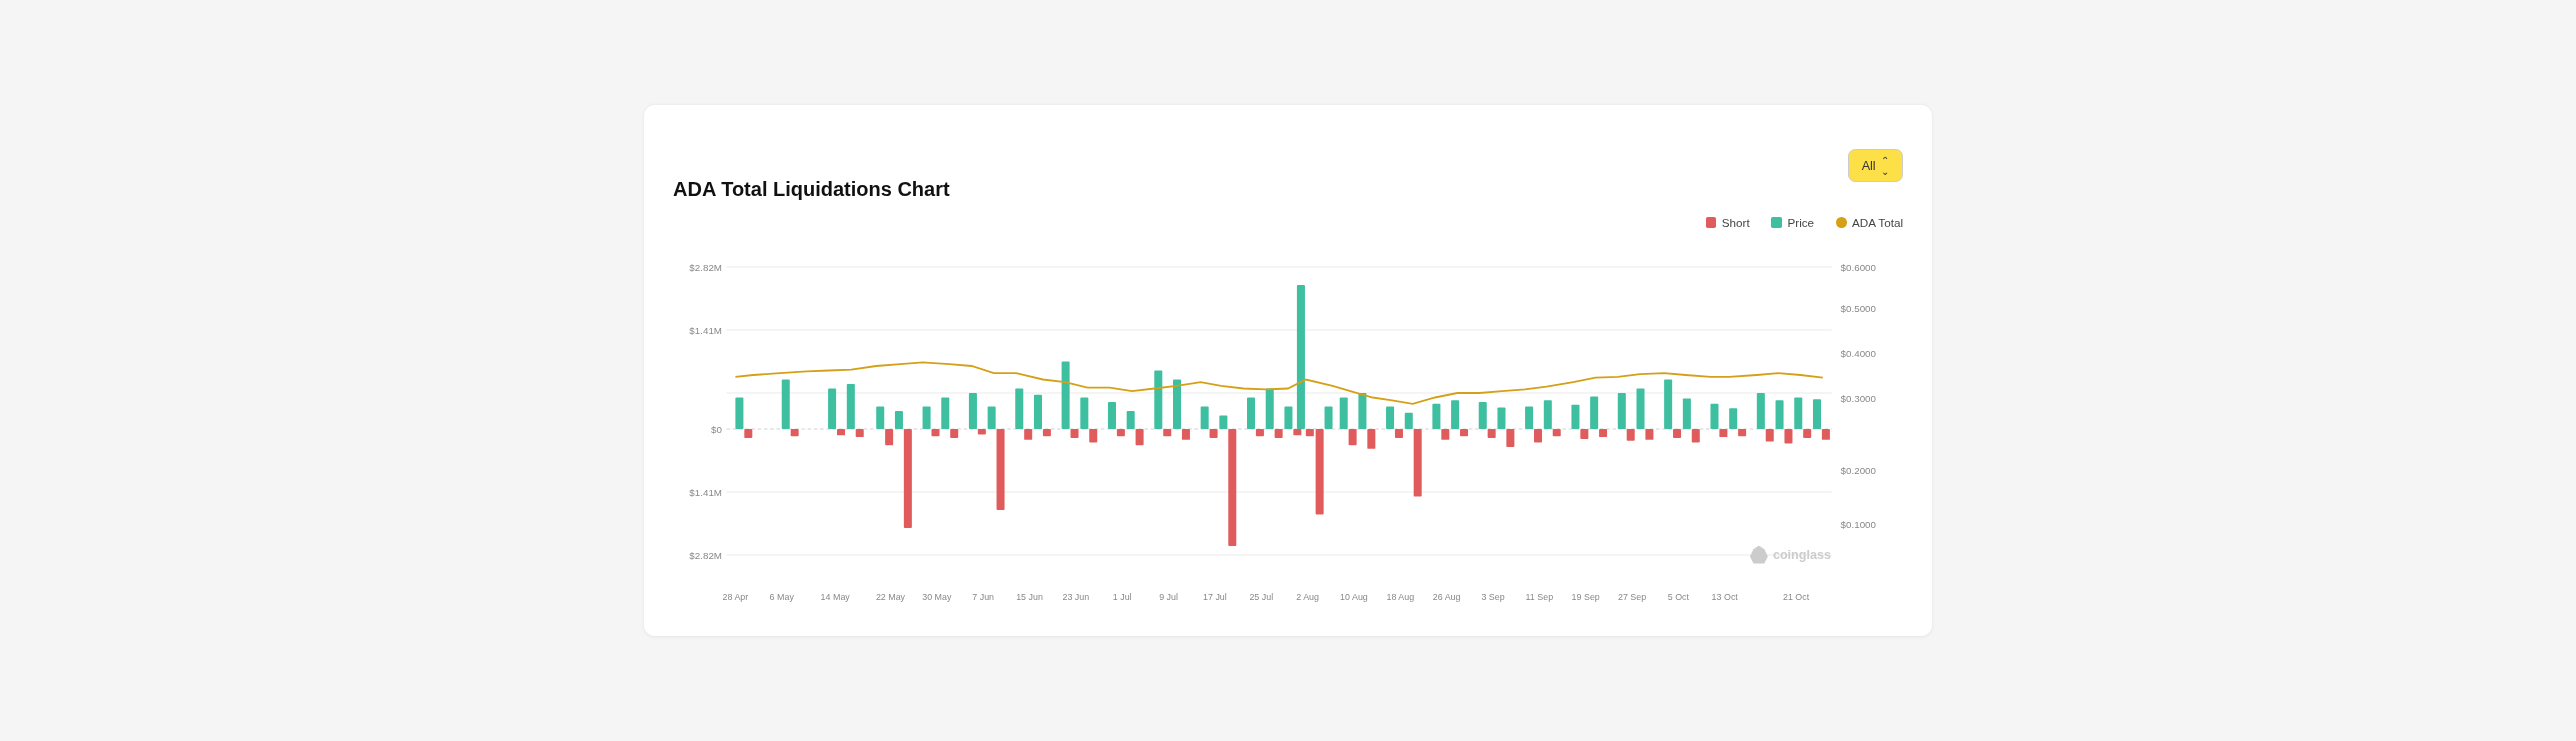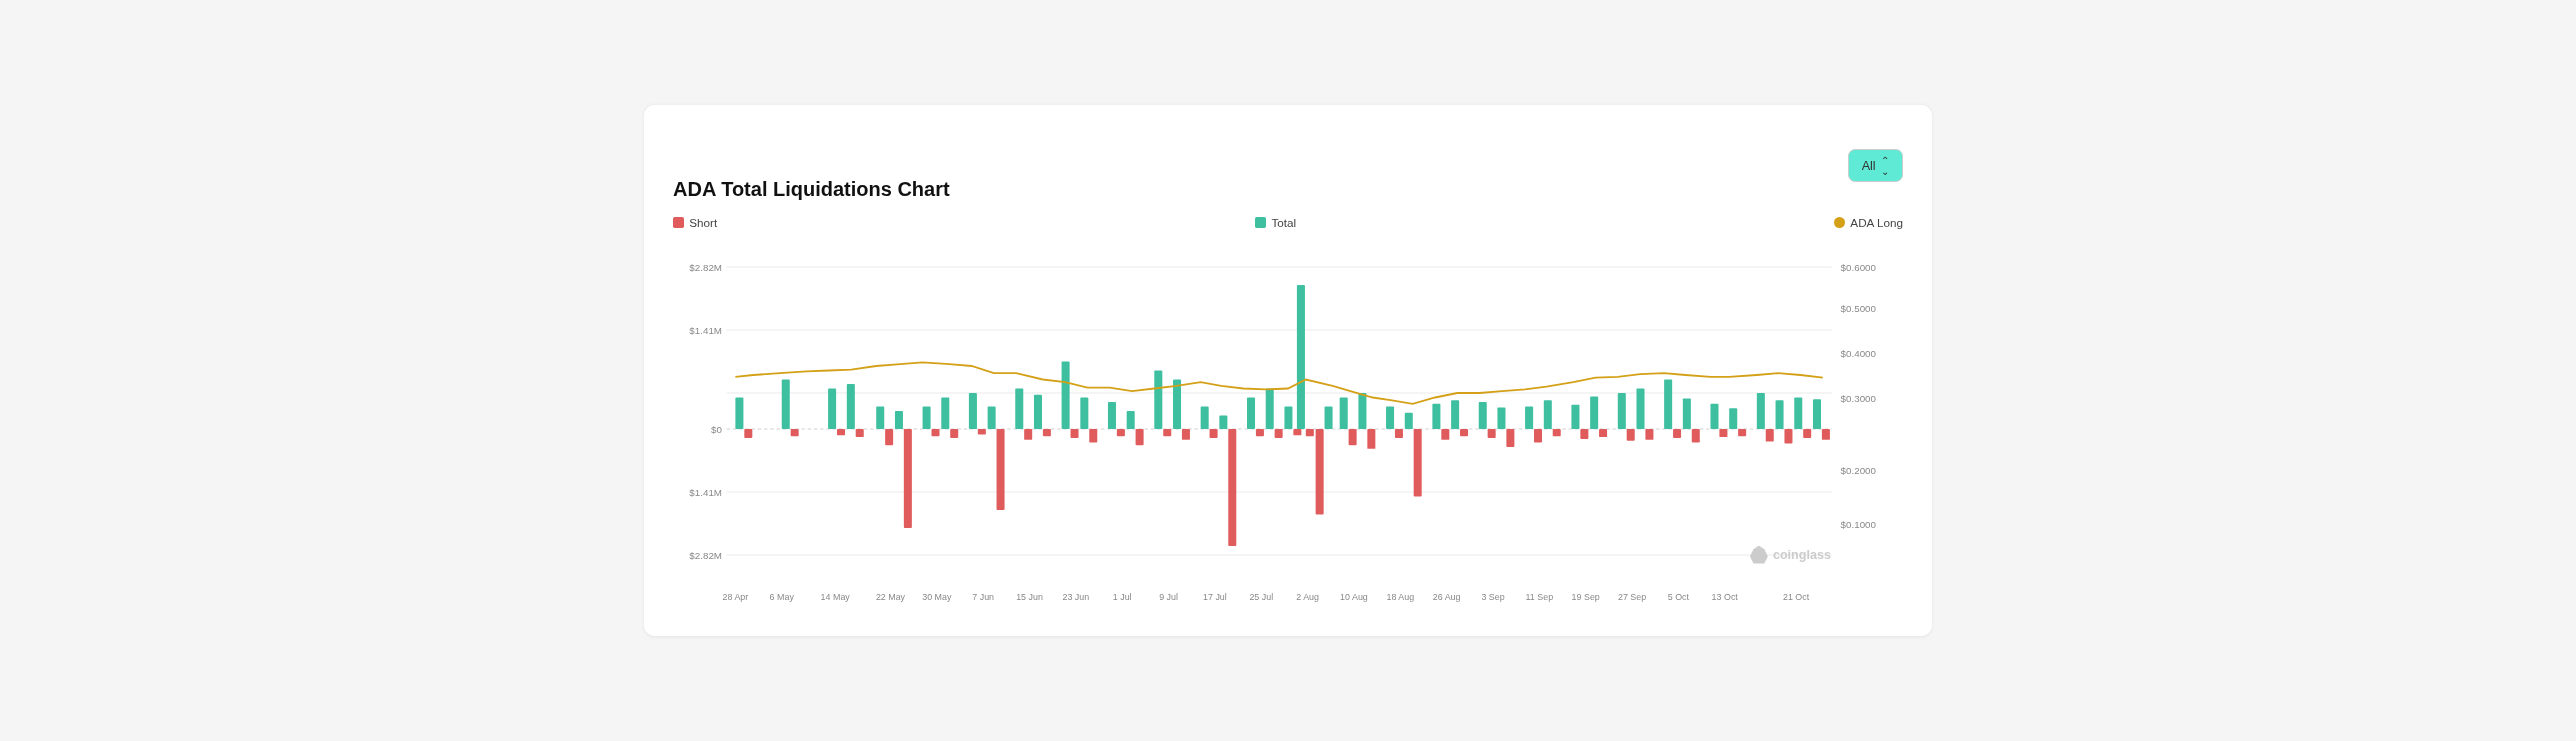--- a/index.html
+++ b/index.html
@@ -32,29 +32,29 @@
       font-weight: 700;
       color: #111;
       margin-top: 48px;
     }
     .time-selector {
       border: 0.9px solid #ccc;
       border-radius: 7.2px;
       padding: 4.5px 12.6px;
       font-size: 12.6px;
       color: #333;
-      background: #5eead4;
+      background: #fde047;
       cursor: pointer;
       display: flex;
       align-items: center;
       gap: 5.4px;
     }
     .legend {
       display: flex;
-      justify-content: space-between;
+      justify-content: flex-end;
       gap: 21.6px;
       margin-bottom: 10.8px;
       font-size: 11.7px;
       color: #444;
     }
     .legend-item {
       display: flex;
       align-items: center;
       gap: 5.4px;
     }
@@ -103,25 +103,25 @@
     </button>
   </div>
 
   <div class="legend">
     <div class="legend-item">
       <div class="legend-dot" style="background:#e05c5c;"></div>
       <span>Short</span>
     </div>
     <div class="legend-item">
       <div class="legend-dot" style="background:#3dbfa0;"></div>
-      <span>Total</span>
+      <span>Price</span>
     </div>
     <div class="legend-item">
       <div class="legend-dot" style="background:#d4a017; border-radius:50%;"></div>
-      <span>ADA Long</span>
+      <span>ADA Total</span>
     </div>
   </div>
 
   <div class="chart-area">
     <svg class="chart-svg" viewBox="0 0 1380 420" preserveAspectRatio="none">
 
       <line x1="60" y1="30" x2="1300" y2="30" stroke="#e8e8e8" stroke-width="1"></line>
       <line x1="60" y1="100" x2="1300" y2="100" stroke="#e8e8e8" stroke-width="1"></line>
       <line x1="60" y1="170" x2="1300" y2="170" stroke="#e8e8e8" stroke-width="1"></line>
       <line x1="60" y1="210" x2="1300" y2="210" stroke="#ccc" stroke-width="1" stroke-dasharray="4,3"></line>

